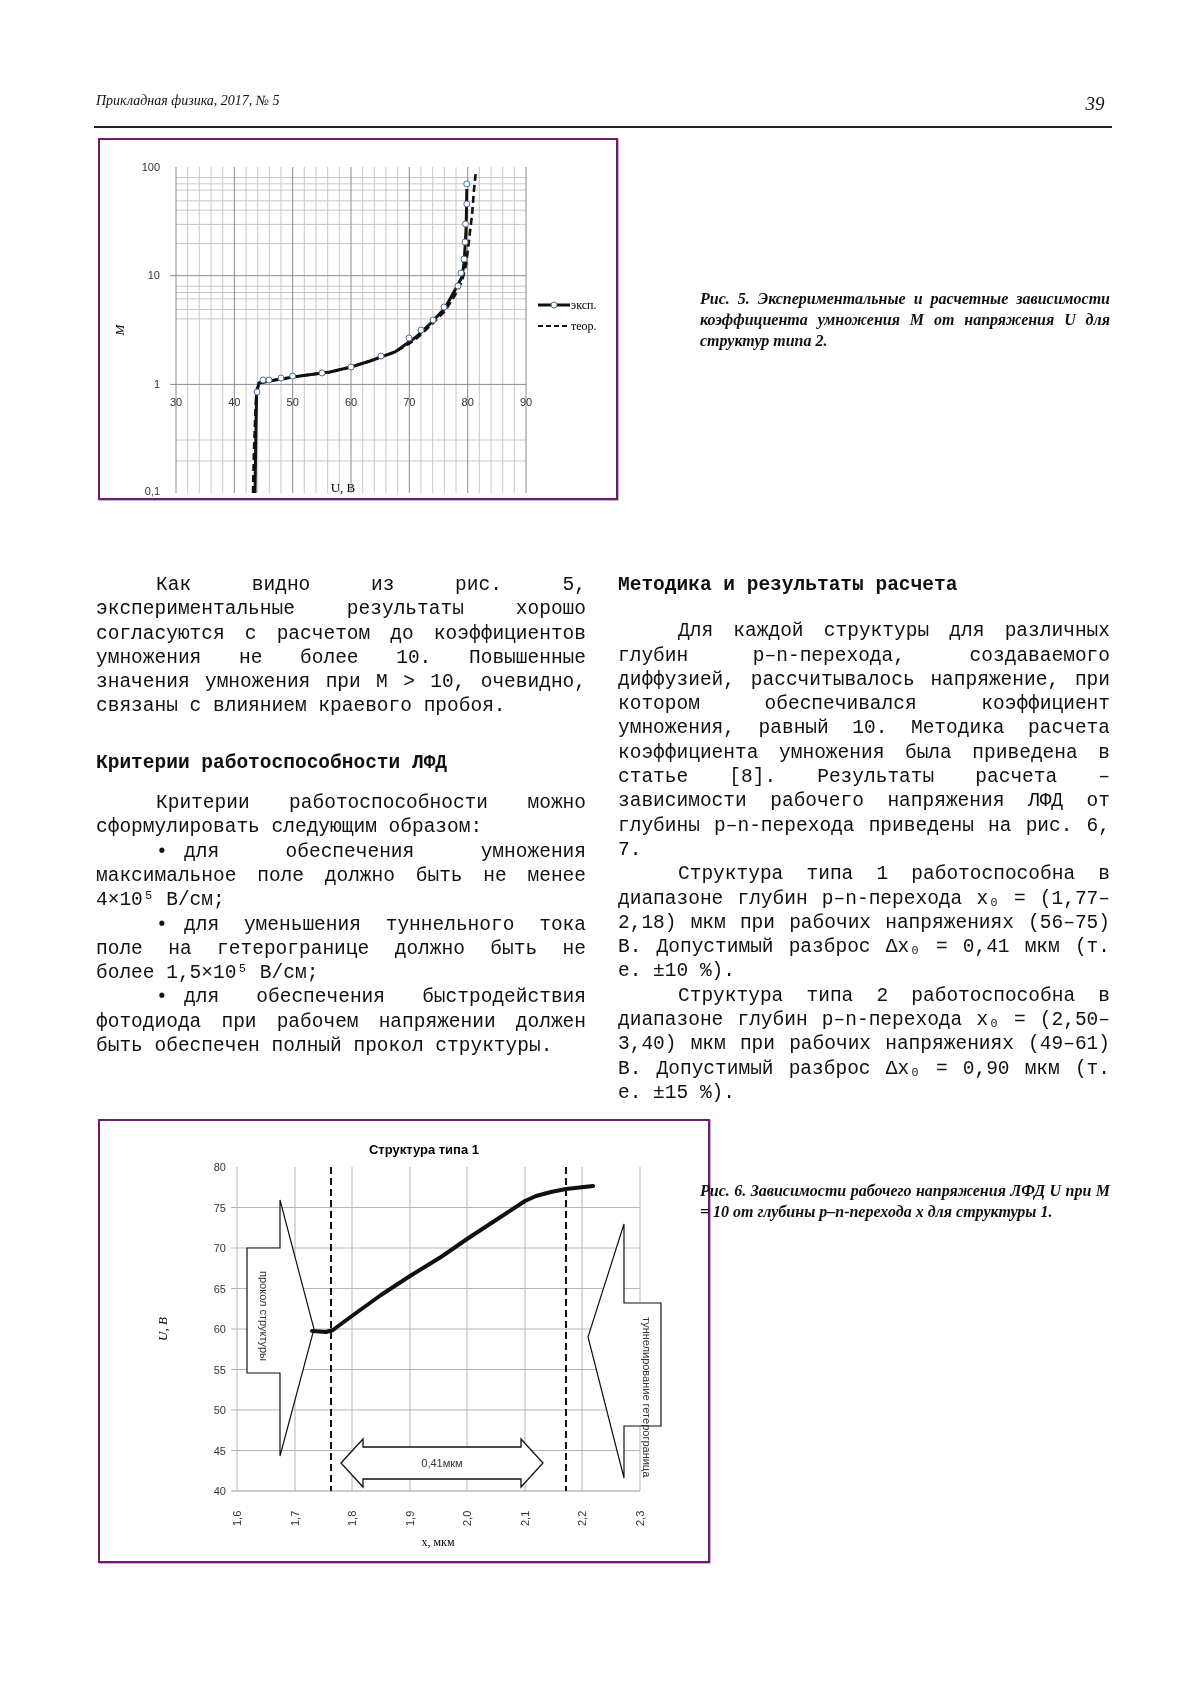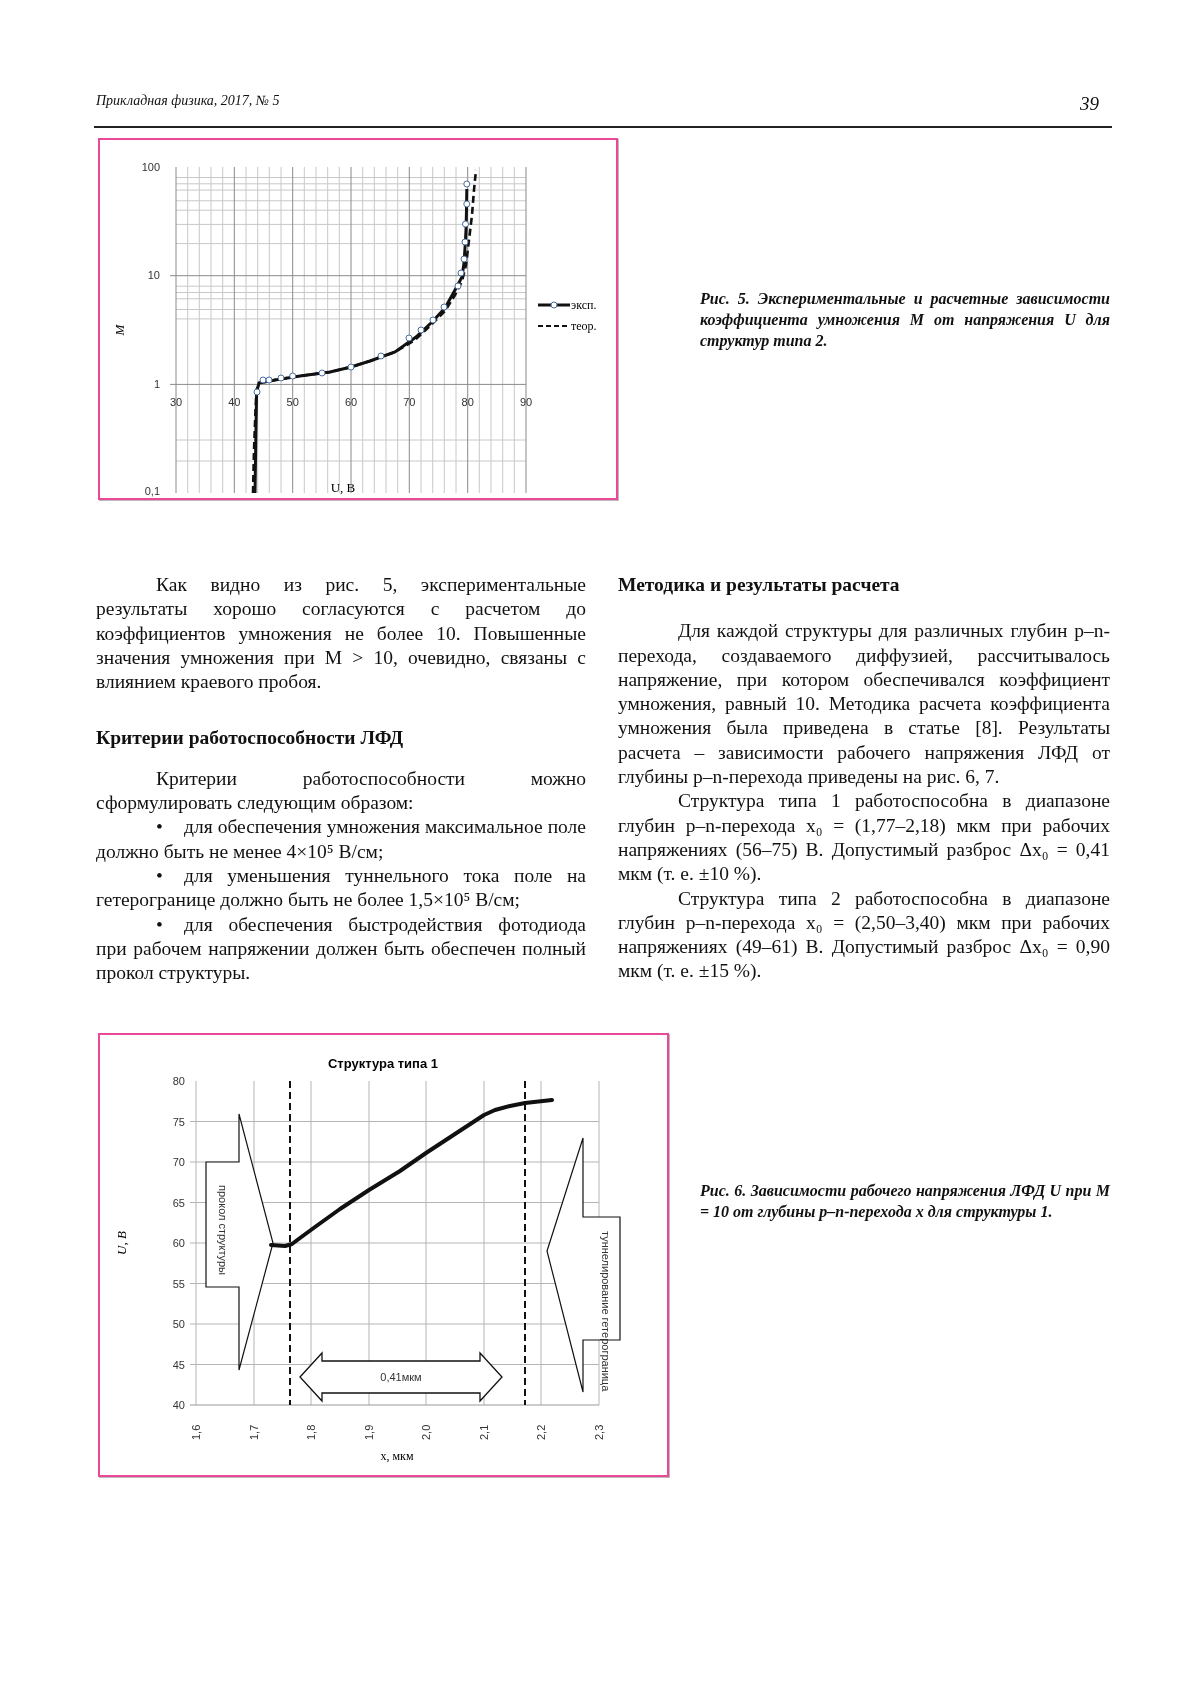--- a/index.html
+++ b/index.html
@@ -1,26 +1,26 @@
 <!DOCTYPE html>
 <html><head>
 <meta charset="utf-8">
 <style>
   html, body { margin: 0; padding: 0; background: #ffffff; }
   body { width: 1200px; height: 1698px; position: relative; overflow: hidden;
          font-family: "Liberation Serif", "DejaVu Serif", serif; color: #111; }
   .abs { position: absolute; }
   .header-left { left: 96px; top: 93px; font-style: italic; font-size: 14px; }
-  .header-right { left: 1080px; top: 93px; font-style: italic; font-size: 19px; width: 30px; text-align: left; }
+  .header-right { left: 1080px; top: 93px; font-style: italic; font-size: 19px; width: 30px; text-align: center; }
   .header-rule { left: 94px; top: 126px; width: 1018px; height: 2px; background: #222; }
 
-  .fig-frame { border: 2px solid #ec4899; background: #fff; box-shadow: 1px 1px 0 #bbb; }
+  .fig-frame { border: 2px solid #701a75; background: #fff; box-shadow: 1px 1px 0 #bbb; }
   .caption { font-style: italic; font-weight: bold; font-size: 16px; line-height: 21px; text-align: justify; }
 
-  .col { font-size: 19.5px; line-height: 24.3px; text-align: justify; }
+  .col { font-size: 19.5px; line-height: 24.3px; text-align: justify; font-family: Liberation Mono, monospace; }
   .col p { margin: 0; }
   .indent { text-indent: 60px; }
   .heading { font-weight: bold; text-align: left; font-size: 19.5px; }
   .bullet { text-indent: 60px; }
   .bullet .dot { display: inline-block; width: 28px; text-indent: 0; }
 
   svg text { font-family: "Liberation Sans", "DejaVu Sans", sans-serif; }
   .tick { font-size: 11px; fill: #333; }
   .serif-lbl { font-family: "Liberation Serif", "DejaVu Serif", serif; }
 </style>
@@ -149,21 +149,21 @@
   <p class="bullet"><span class="dot">•</span><span>для обеспечения быстродействия фотодиода при рабочем напряжении должен быть обеспечен полный прокол структуры.</span></p>
 </div>
 
 <div class="abs col" style="left:618px; top:573px; width:492px;">
   <p class="heading">Методика и результаты расчета</p>
   <p class="indent" style="margin-top:22px;">Для каждой структуры для различных глубин p–n-перехода, создаваемого диффузией, рассчитывалось напряжение, при котором обеспечивался коэффициент умножения, равный 10. Методика расчета коэффициента умножения была приведена в статье [8]. Результаты расчета – зависимости рабочего напряжения ЛФД от глубины p–n-перехода приведены на рис. 6, 7.</p>
   <p class="indent">Структура типа 1 работоспособна в диапазоне глубин p–n-перехода x₀ = (1,77–2,18) мкм при рабочих напряжениях (56–75) В. Допустимый разброс Δx₀ = 0,41 мкм (т. е. ±10 %).</p>
   <p class="indent">Структура типа 2 работоспособна в диапазоне глубин p–n-перехода x₀ = (2,50–3,40) мкм при рабочих напряжениях (49–61) В. Допустимый разброс Δx₀ = 0,90 мкм (т. е. ±15 %).</p>
 </div>
 
-<div class="abs fig-frame" style="left:98px; top:1033px; width:567px; height:440px;">
+<div class="abs fig-frame" style="left:98px; top:1119px; width:567px; height:440px;padding-left:41px;">
   <svg width="567" height="440">
 
     <text x="283" y="33" font-size="13" font-weight="bold" text-anchor="middle">Структура типа 1</text>
     <g stroke="#b5b5b5" stroke-width="1">
       <line x1="96" y1="46" x2="96" y2="370"></line>
         <line x1="154" y1="46" x2="154" y2="370"></line>
       <line x1="211" y1="46" x2="211" y2="370"></line>
         <line x1="269" y1="46" x2="269" y2="370"></line>
       <line x1="326" y1="46" x2="326" y2="370"></line>
         <line x1="384" y1="46" x2="384" y2="370"></line>

